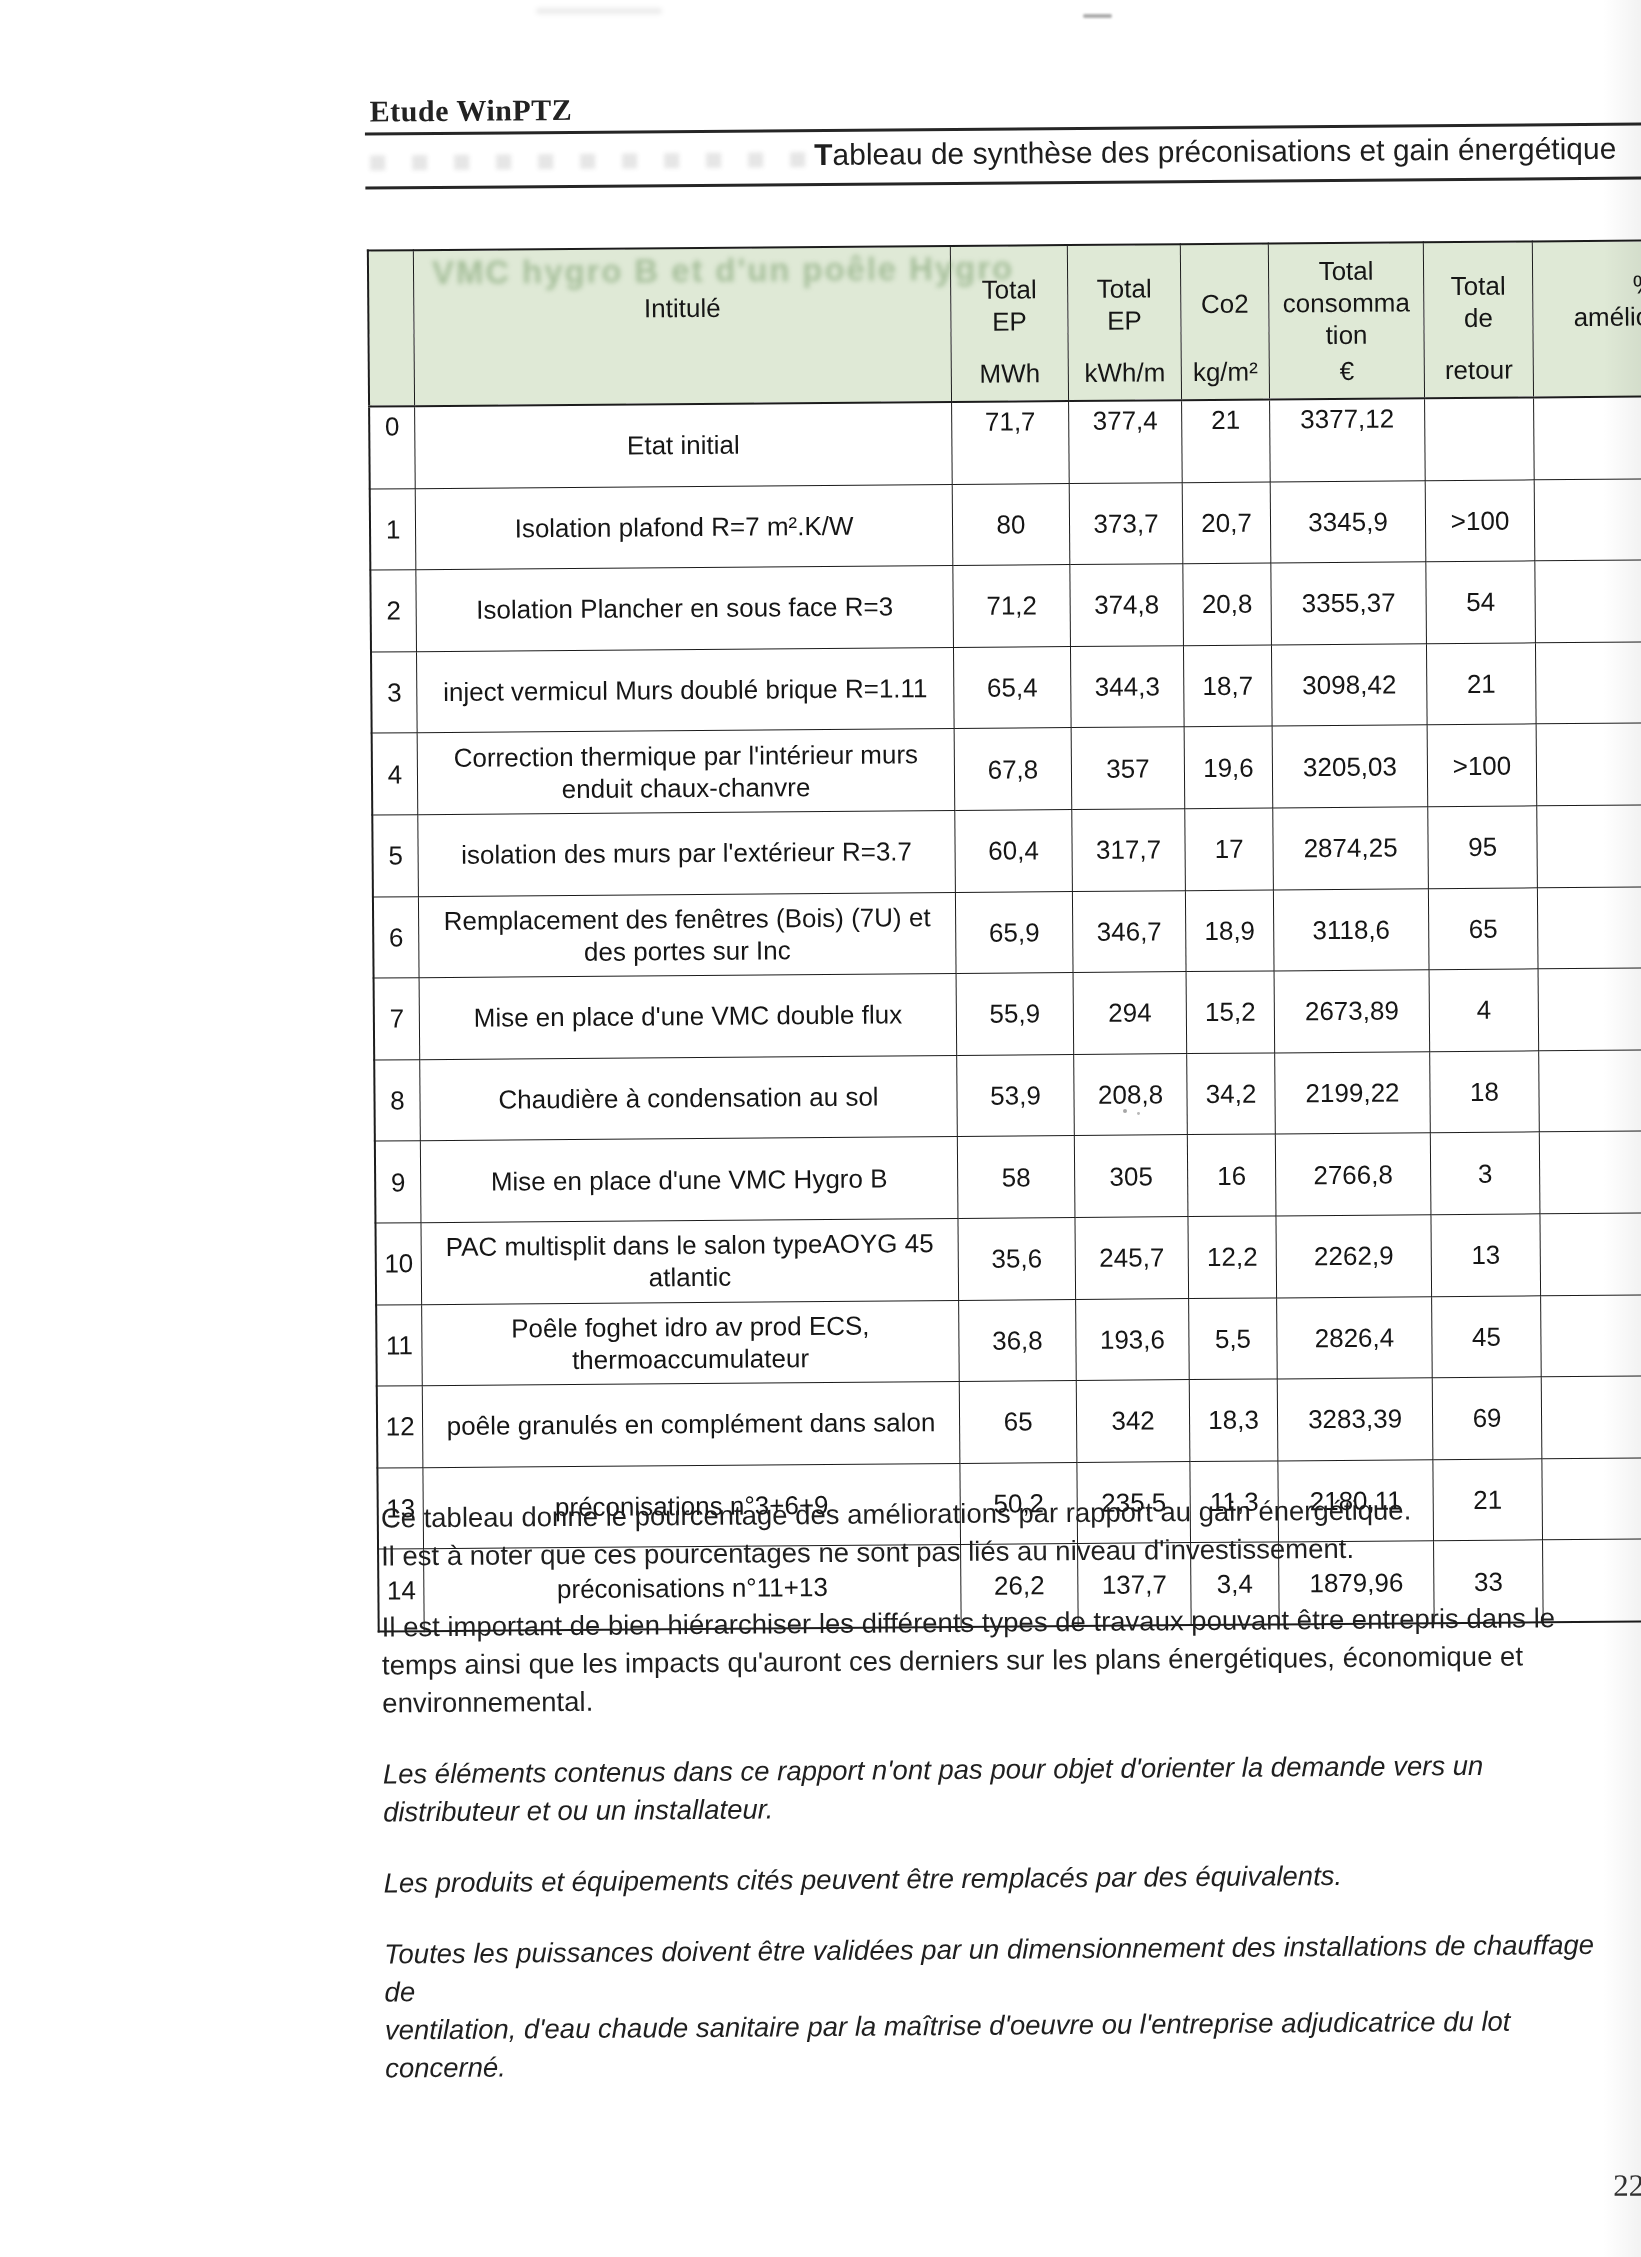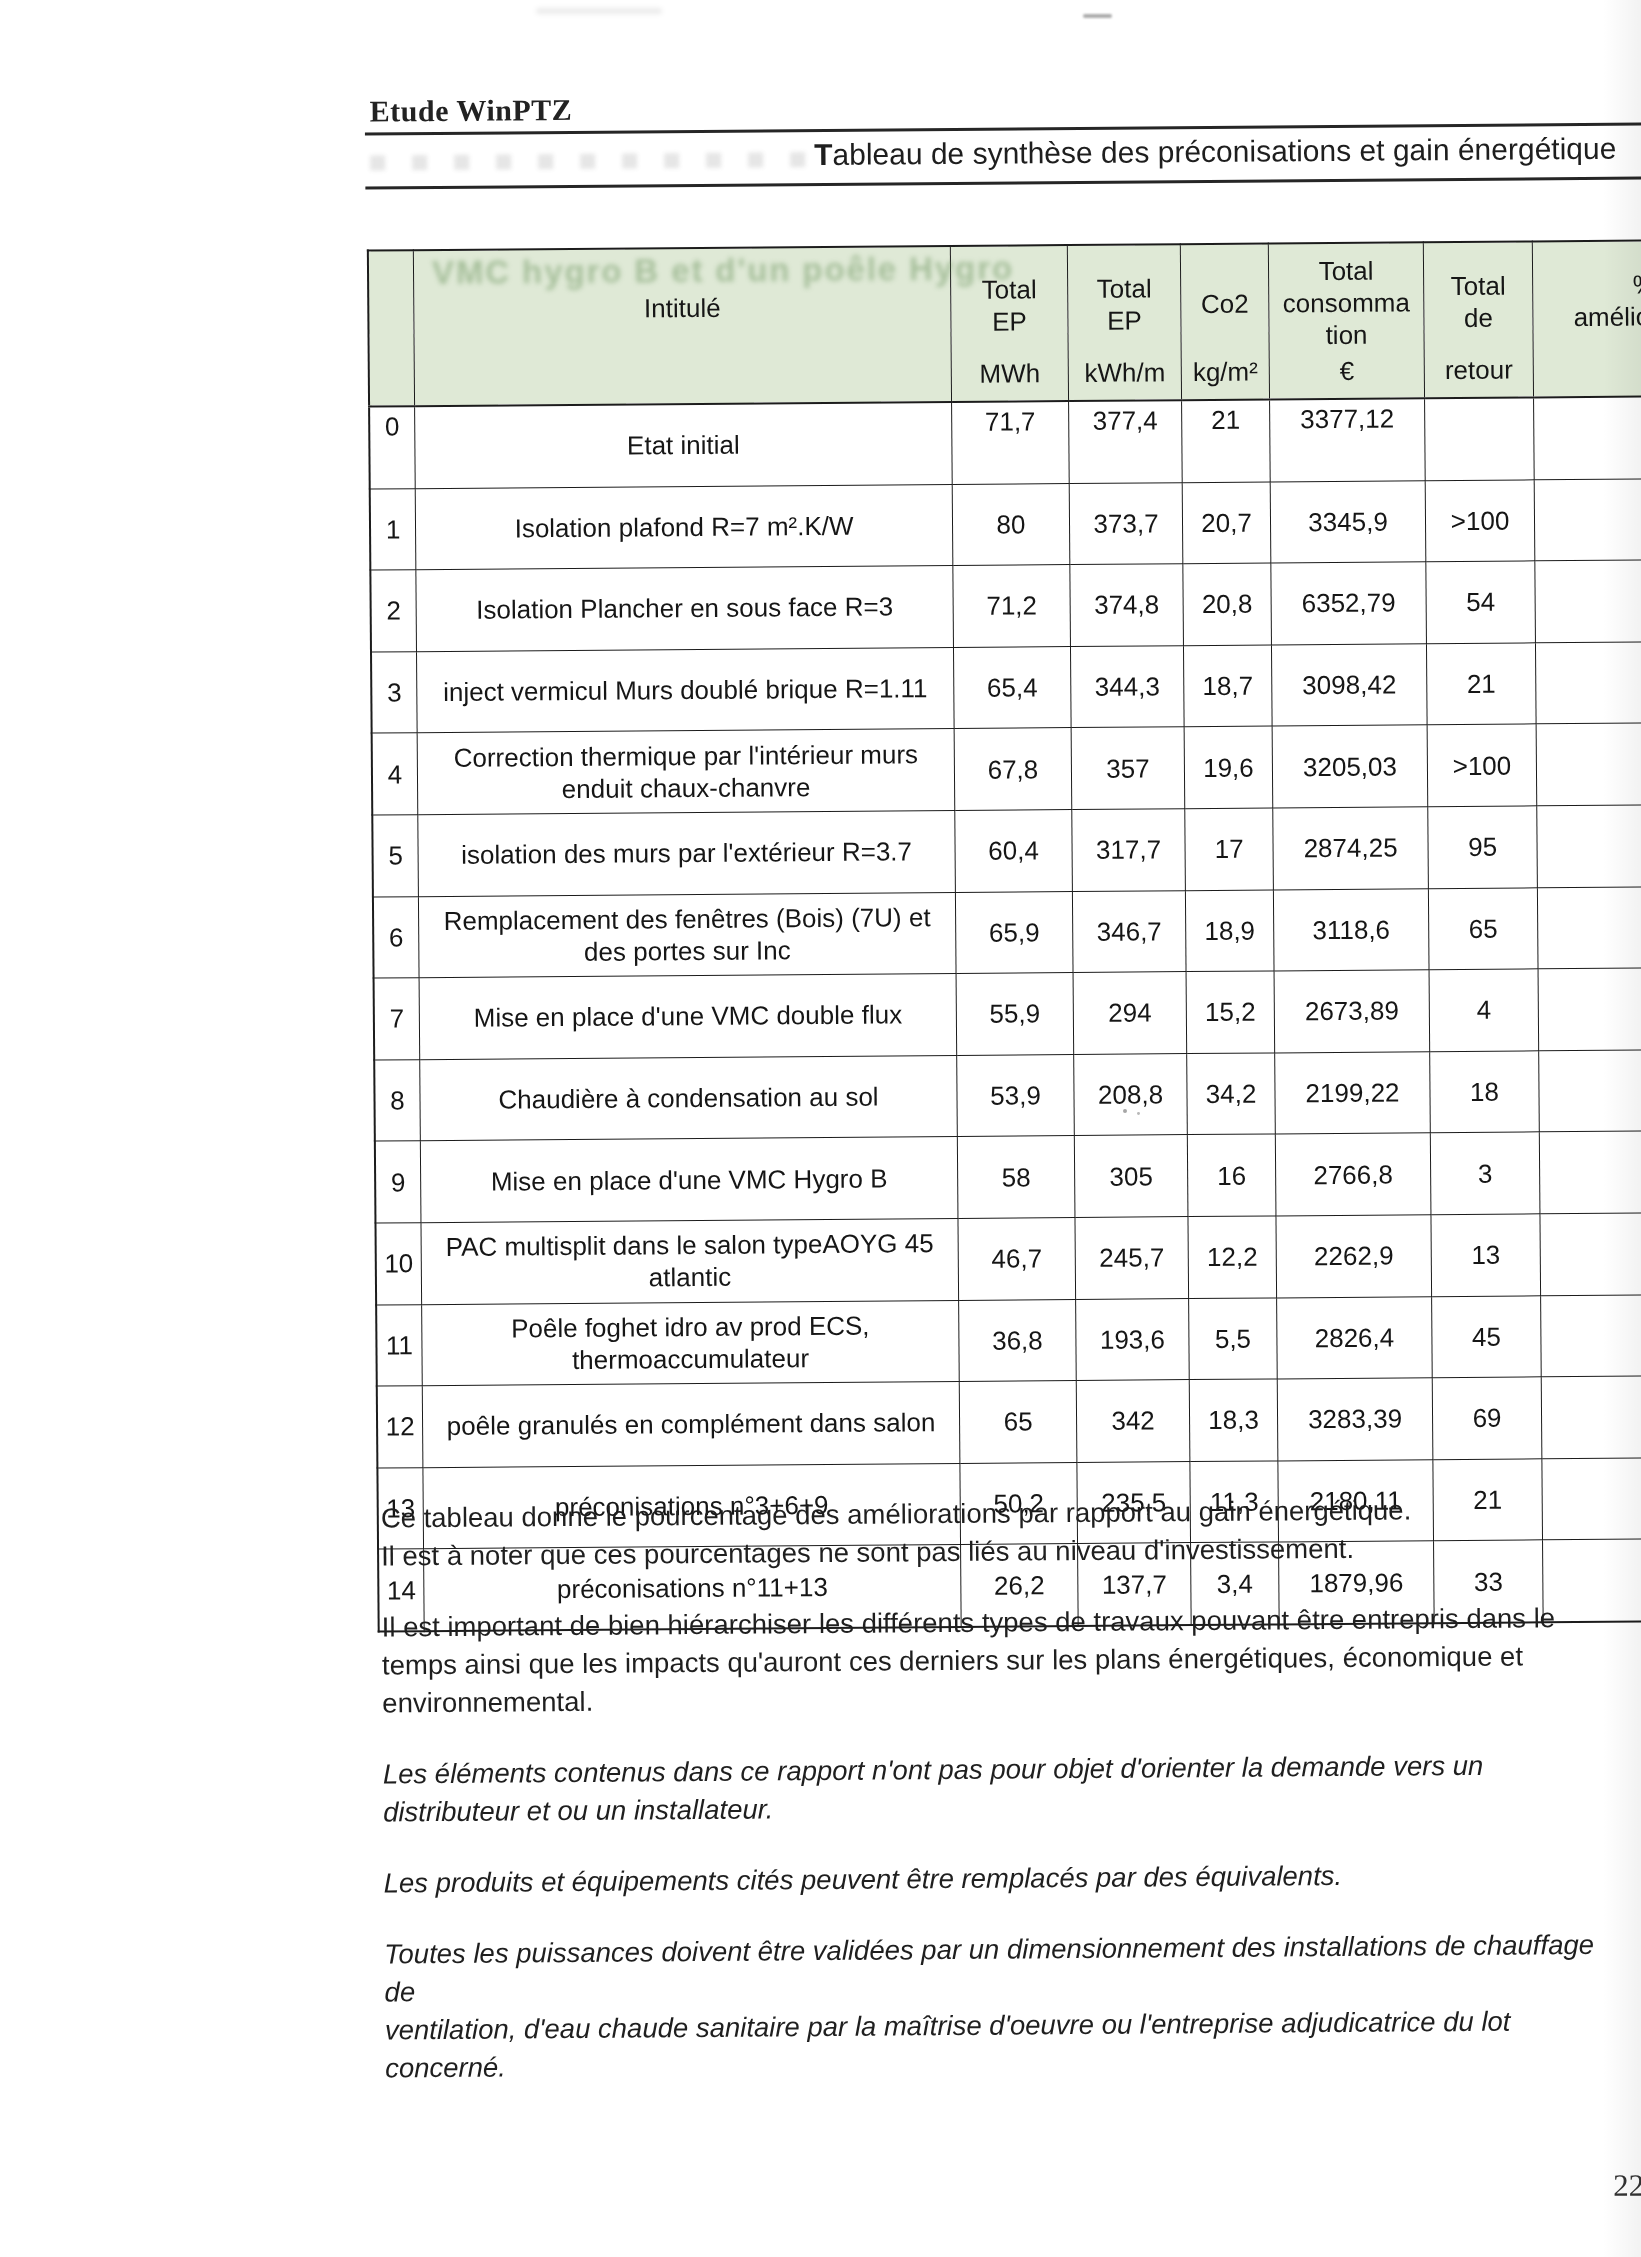--- a/index.html
+++ b/index.html
@@ -190,21 +190,21 @@
           <td class="c-val">3345,9</td>
           <td class="c-val">&gt;100</td>
           <td class="c-val"></td>
         </tr>
         <tr>
           <td class="c-num c-val">2</td>
           <td class="c-label">Isolation Plancher en sous face R=3</td>
           <td class="c-val">71,2</td>
           <td class="c-val">374,8</td>
           <td class="c-val">20,8</td>
-          <td class="c-val">6352,79</td>
+          <td class="c-val">3355,37</td>
           <td class="c-val">54</td>
           <td class="c-val"></td>
         </tr>
         <tr>
           <td class="c-num c-val">3</td>
           <td class="c-label">inject vermicul Murs doublé brique R=1.11</td>
           <td class="c-val">65,4</td>
           <td class="c-val">344,3</td>
           <td class="c-val">18,7</td>
           <td class="c-val">3098,42</td>
@@ -270,21 +270,21 @@
           <td class="c-val">305</td>
           <td class="c-val">16</td>
           <td class="c-val">2766,8</td>
           <td class="c-val">3</td>
           <td class="c-val">1</td>
         </tr>
         <tr>
           <td class="c-num c-val">10</td>
           <td class="c-label">PAC multisplit dans le salon typeAOYG 45
 atlantic</td>
-          <td class="c-val">46,7</td>
+          <td class="c-val">35,6</td>
           <td class="c-val">245,7</td>
           <td class="c-val">12,2</td>
           <td class="c-val">2262,9</td>
           <td class="c-val">13</td>
           <td class="c-val">3</td>
         </tr>
         <tr>
           <td class="c-num c-val">11</td>
           <td class="c-label">Poêle foghet idro av prod ECS,
 thermoaccumulateur</td>

